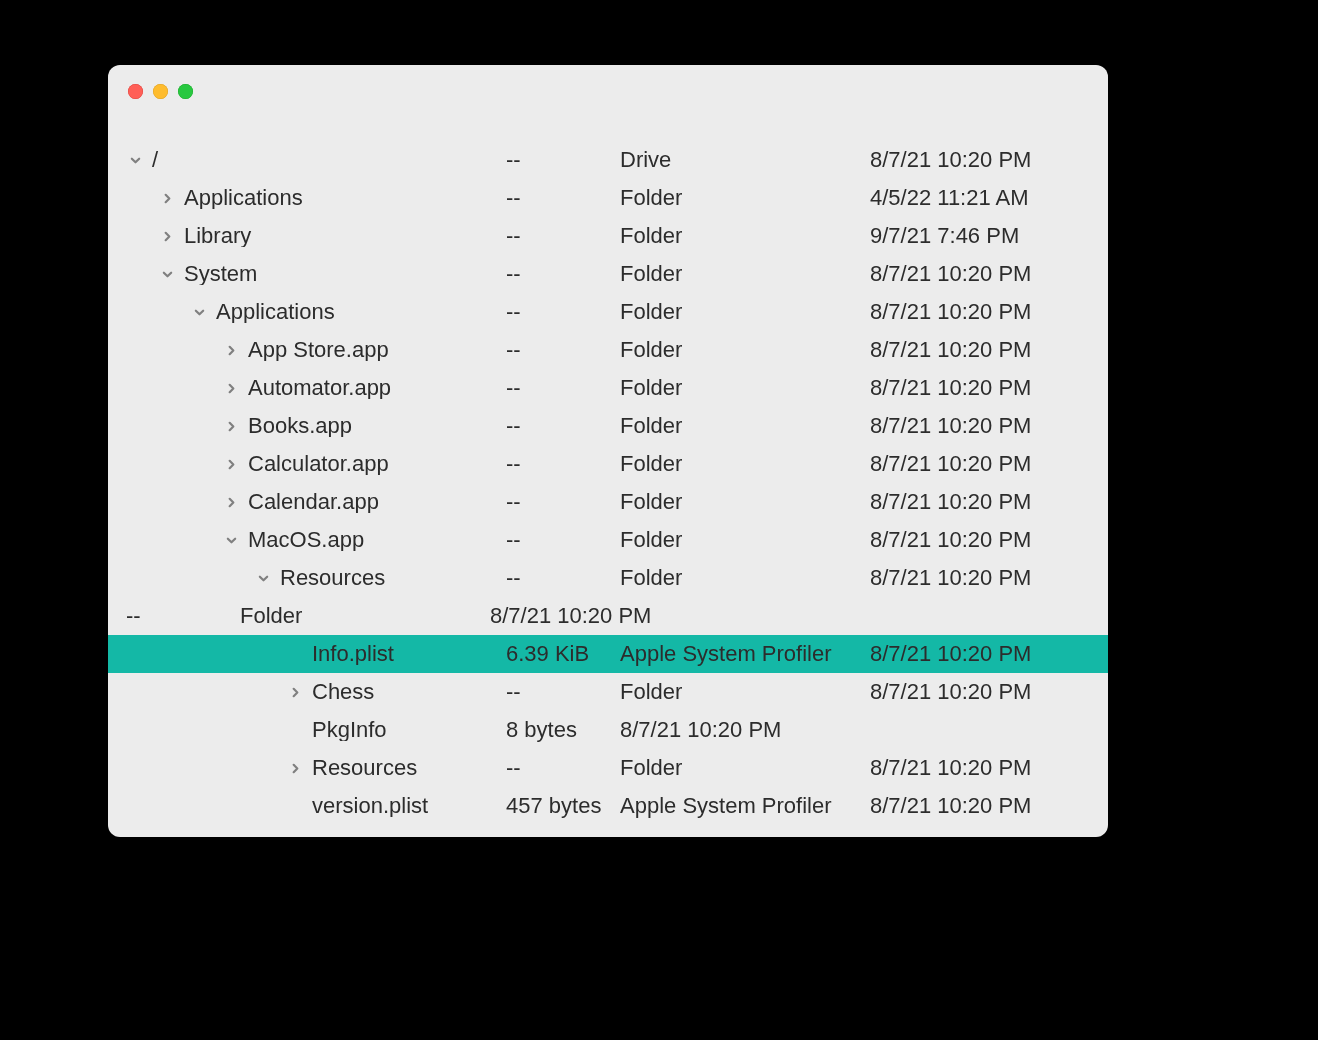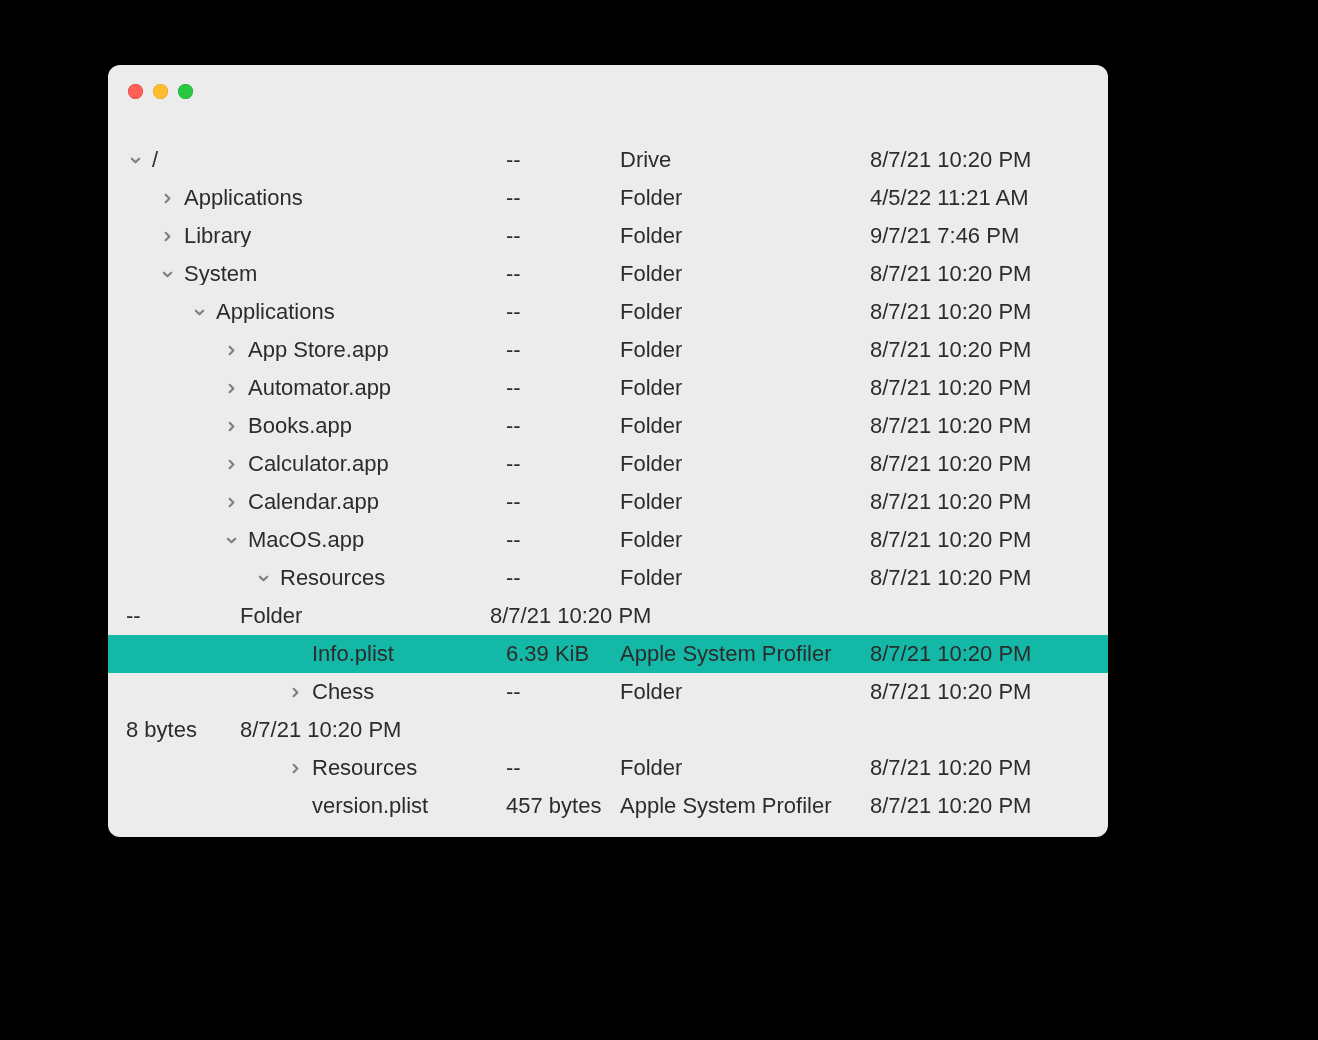--- a/index.html
+++ b/index.html
@@ -286,43 +286,50 @@
               <polyline points="4,2 8,6 4,10"></polyline>
             </svg>
           </span>
           <span>Chess</span>
         </div>
         <div class="cell-size">--</div>
         <div class="cell-kind">Folder</div>
         <div class="cell-date">8/7/21 10:20 PM</div>
       </div>
       <div class="row">
-        <div class="cell-size">8 bytes</div>
-        <div class="cell-date">8/7/21 10:20 PM</div>
-      </div>
-      <div class="row">
-        <div class="cell-name">
-          <span style="display: inline-block; width: 160px; flex: 0 0 auto;"></span>
-          <span class="disclosure ">
-            <svg viewBox="0 0 12 12">
-              <polyline points="4,2 8,6 4,10"></polyline>
-            </svg>
-          </span>
-          <span>Resources</span>
-        </div>
-        <div class="cell-size">--</div>
-        <div class="cell-kind">Folder</div>
-        <div class="cell-date">8/7/21 10:20 PM</div>
-      </div>
-      <div class="row">
         <div class="cell-name">
           <span style="display: inline-block; width: 160px; flex: 0 0 auto;"></span>
           <span class="disclosure none">
             <svg viewBox="0 0 12 12"></svg>
           </span>
+          <span>PkgInfo</span>
+        </div>
+        <div class="cell-size">8 bytes</div>
+        <div class="cell-date">8/7/21 10:20 PM</div>
+      </div>
+      <div class="row">
+        <div class="cell-name">
+          <span style="display: inline-block; width: 160px; flex: 0 0 auto;"></span>
+          <span class="disclosure ">
+            <svg viewBox="0 0 12 12">
+              <polyline points="4,2 8,6 4,10"></polyline>
+            </svg>
+          </span>
+          <span>Resources</span>
+        </div>
+        <div class="cell-size">--</div>
+        <div class="cell-kind">Folder</div>
+        <div class="cell-date">8/7/21 10:20 PM</div>
+      </div>
+      <div class="row">
+        <div class="cell-name">
+          <span style="display: inline-block; width: 160px; flex: 0 0 auto;"></span>
+          <span class="disclosure none">
+            <svg viewBox="0 0 12 12"></svg>
+          </span>
           <span>version.plist</span>
         </div>
         <div class="cell-size">457 bytes</div>
         <div class="cell-kind">Apple System Profiler</div>
         <div class="cell-date">8/7/21 10:20 PM</div>
       </div>
     </div>
 
 </div>
 

